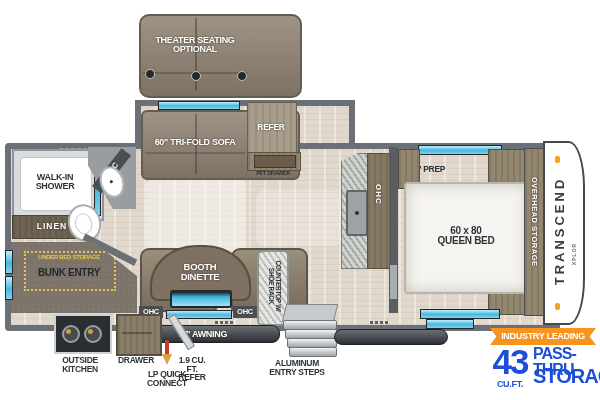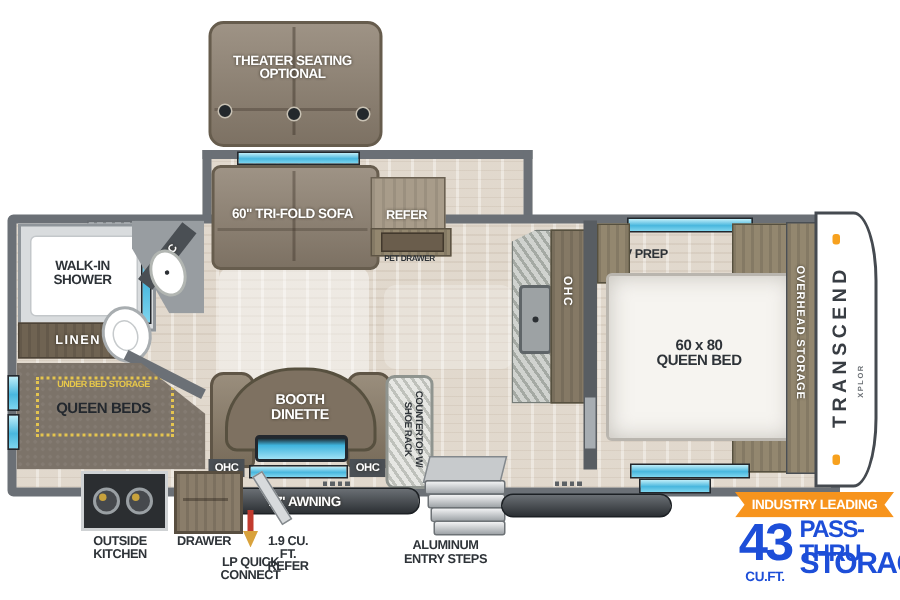--- a/index.html
+++ b/index.html
@@ -10,21 +10,21 @@
   .w{color:#fff;text-shadow:0 0 2px rgba(40,35,25,.85);}
   .d{color:#2e3338;}
   .floor{background-color:#e8e1d7;
     background-image:repeating-linear-gradient(90deg,rgba(164,142,118,.10) 0 13px,rgba(255,255,255,.22) 13px 15px),
                      repeating-linear-gradient(0deg,rgba(150,128,106,.12) 0 1px,transparent 1px 6px);}
   .wood{background-color:#93876f;
     background-image:repeating-linear-gradient(90deg,rgba(0,0,0,.10) 0 2px,transparent 2px 6px);}
   .woodlt{background-color:#a89c8a;
     background-image:repeating-linear-gradient(90deg,rgba(0,0,0,.08) 0 2px,transparent 2px 7px);}
   .sofa{background-color:#8e8171;
-    background-image:linear-gradient(rgba(255,255,255,.14),rgba(0,0,0,.12));}
+    background-image:linear-gradient(rgba(255,255,255,.14),rgba(0,0,0,.12));padding-left:47px;}
   .win{background:linear-gradient(180deg,#bfeef9,#49b7de 55%,#7fd6ef);border:1px solid #22272c;}
   .bar{background:linear-gradient(#6a6f74,#2c3034);border:1px solid #1c2024;border-radius:8px;}
   .marble{background-color:#b7bbb5;
     background-image:repeating-linear-gradient(55deg,rgba(255,255,255,.35) 0 3px,rgba(110,118,112,.25) 3px 5px);}
   .vert{writing-mode:vertical-rl;text-orientation:mixed;}
 </style>
 </head>
 <body>
 
 <div id="plan">
@@ -45,21 +45,21 @@
   <div class="abs" style="left:146px;top:178px;width:100px;height:76px;background:rgba(255,255,255,.45);border-radius:8px;"></div>
   <div class="abs" style="left:256px;top:190px;width:86px;height:56px;background:rgba(255,255,255,.25);border-radius:8px;"></div>
 
   <div class="abs win" style="left:158px;top:101px;width:80px;height:7px;"></div>
   <div class="abs sofa" style="left:141px;top:110px;width:108px;height:66px;border:2px solid #675d4e;border-radius:6px;">
     <div class="abs" style="left:52px;top:2px;width:2px;height:60px;background:rgba(60,50,40,.4);"></div>
     <div class="abs" style="left:2px;top:40px;width:100px;height:2px;background:rgba(60,50,40,.3);"></div>
     <div class="abs lbl w" style="left:2px;top:26px;width:100px;font-size:9px;">60" TRI-FOLD SOFA</div>
   </div>
 
-  <div class="abs woodlt" style="left:247px;top:102px;width:48px;height:50px;border:1px solid #6b6152;margin-top:16px;">
+  <div class="abs woodlt" style="left:247px;top:102px;width:48px;height:50px;border:1px solid #6b6152;">
     <div class="abs lbl w" style="left:2px;top:20px;width:42px;font-size:8.5px;">REFER</div>
   </div>
 
 
   <div class="abs wood" style="left:247px;top:152px;width:52px;height:17px;border:1px solid #5c5344;"></div>
   <div class="abs" style="left:254px;top:155px;width:40px;height:11px;background:#6a5d4c;border:1px solid #42392d;"></div>
   <div class="abs lbl d" style="left:244px;top:171px;width:58px;font-size:5.5px;">PET DRAWER</div>
 
   <div class="abs marble" style="left:341px;top:153px;width:26px;height:114px;border:1px solid #767c78;clip-path:polygon(0 7%,60% 0,100% 0,100% 100%,0 100%);"></div>
   <div class="abs" style="left:346px;top:190px;width:18px;height:42px;background:#9da2a4;border:2px solid #5f6568;border-radius:3px;">
@@ -108,21 +108,21 @@
     <div class="abs lbl w" style="left:0;top:6px;width:78px;font-size:8.5px;letter-spacing:1px;">LINEN</div>
   </div>
   <div class="abs" style="left:68px;top:204px;width:29px;height:34px;background:#fff;border:2px solid #a8adb0;border-radius:50%;transform:rotate(-16deg);">
     <div class="abs" style="left:5px;top:7px;width:15px;height:19px;background:#fff;border:1.5px solid #c6cacc;border-radius:50%;"></div>
   </div>
   <div class="abs" style="left:84px;top:233px;width:58px;height:7px;background:#6b7076;transform:rotate(27deg);transform-origin:left center;"></div>
 
   <div class="abs" style="left:11px;top:242px;width:126px;height:71px;background:#7c7369;background-image:radial-gradient(rgba(255,255,255,.06) 1px,transparent 1px);background-size:5px 5px;clip-path:polygon(0 0,66% 0,100% 48%,100% 100%,0 100%);">
     <div class="abs" style="left:13px;top:9px;width:88px;height:36px;border:2px dotted #e4c44f;"></div>
     <div class="abs lbl" style="left:16px;top:12px;width:84px;font-size:6px;color:#e8c84a;">UNDER BED STORAGE</div>
-    <div class="abs lbl" style="left:16px;top:26px;width:84px;font-size:10px;color:#23282e;">QUEEN BEDS</div>
+    <div class="abs lbl" style="left:16px;top:26px;width:84px;font-size:10px;color:#23282e;">BUNK ENTRY</div>
   </div>
   <div class="abs win" style="left:5px;top:250px;width:6px;height:22px;"></div>
   <div class="abs win" style="left:5px;top:276px;width:6px;height:22px;"></div>
 
   <div class="abs sofa" style="left:140px;top:248px;width:26px;height:60px;background-color:#897b67;border:2px solid #5f5546;border-radius:9px 9px 4px 4px;"></div>
   <div class="abs sofa" style="left:231px;top:248px;width:26px;height:60px;background-color:#897b67;border:2px solid #5f5546;border-radius:9px 9px 4px 4px;"></div>
   <div class="abs" style="left:150px;top:245px;width:97px;height:52px;background:#7e7161;border:2px solid #57503f;border-radius:46% 46% 8px 8px / 72% 72% 8px 8px;">
     <div class="abs lbl w" style="left:19px;top:15px;width:58px;font-size:9.5px;">BOOTH DINETTE</div>
   </div>
   <div class="abs" style="left:170px;top:290px;width:58px;height:14px;background:linear-gradient(180deg,#1d2125,#3fb4dd 35%,#9fe2f5);border:2px solid #23282e;border-radius:3px;"></div>

